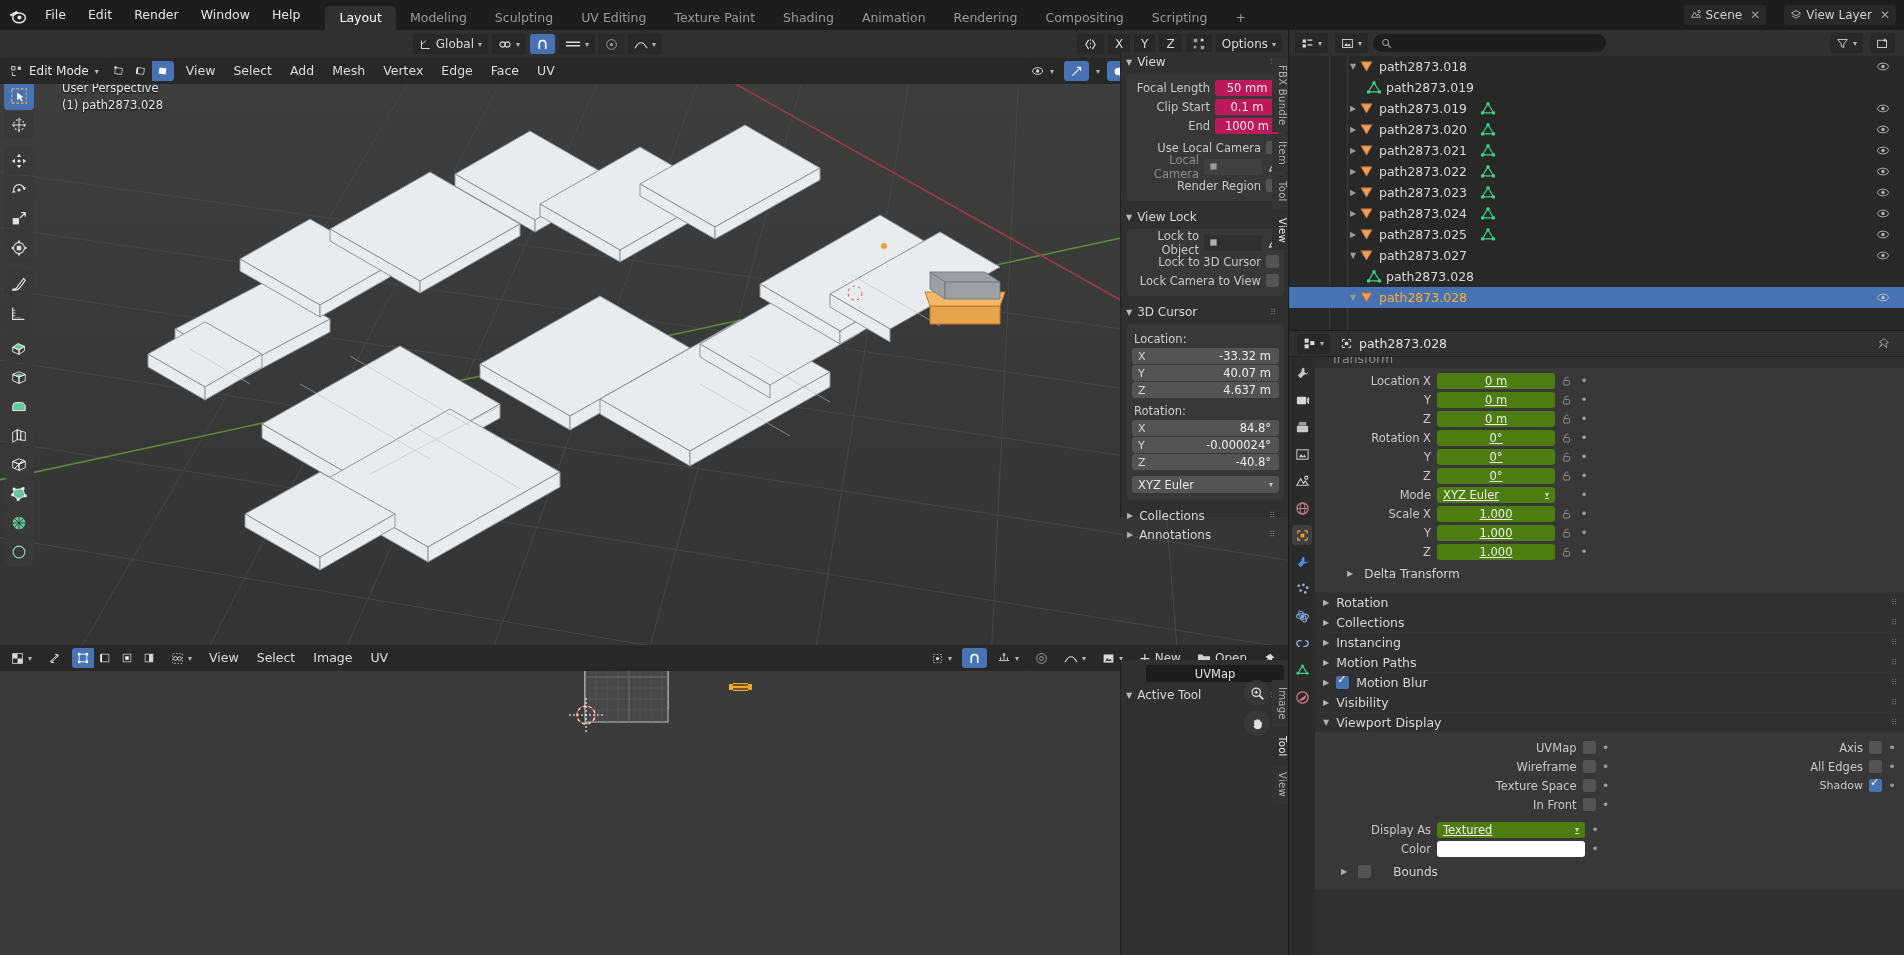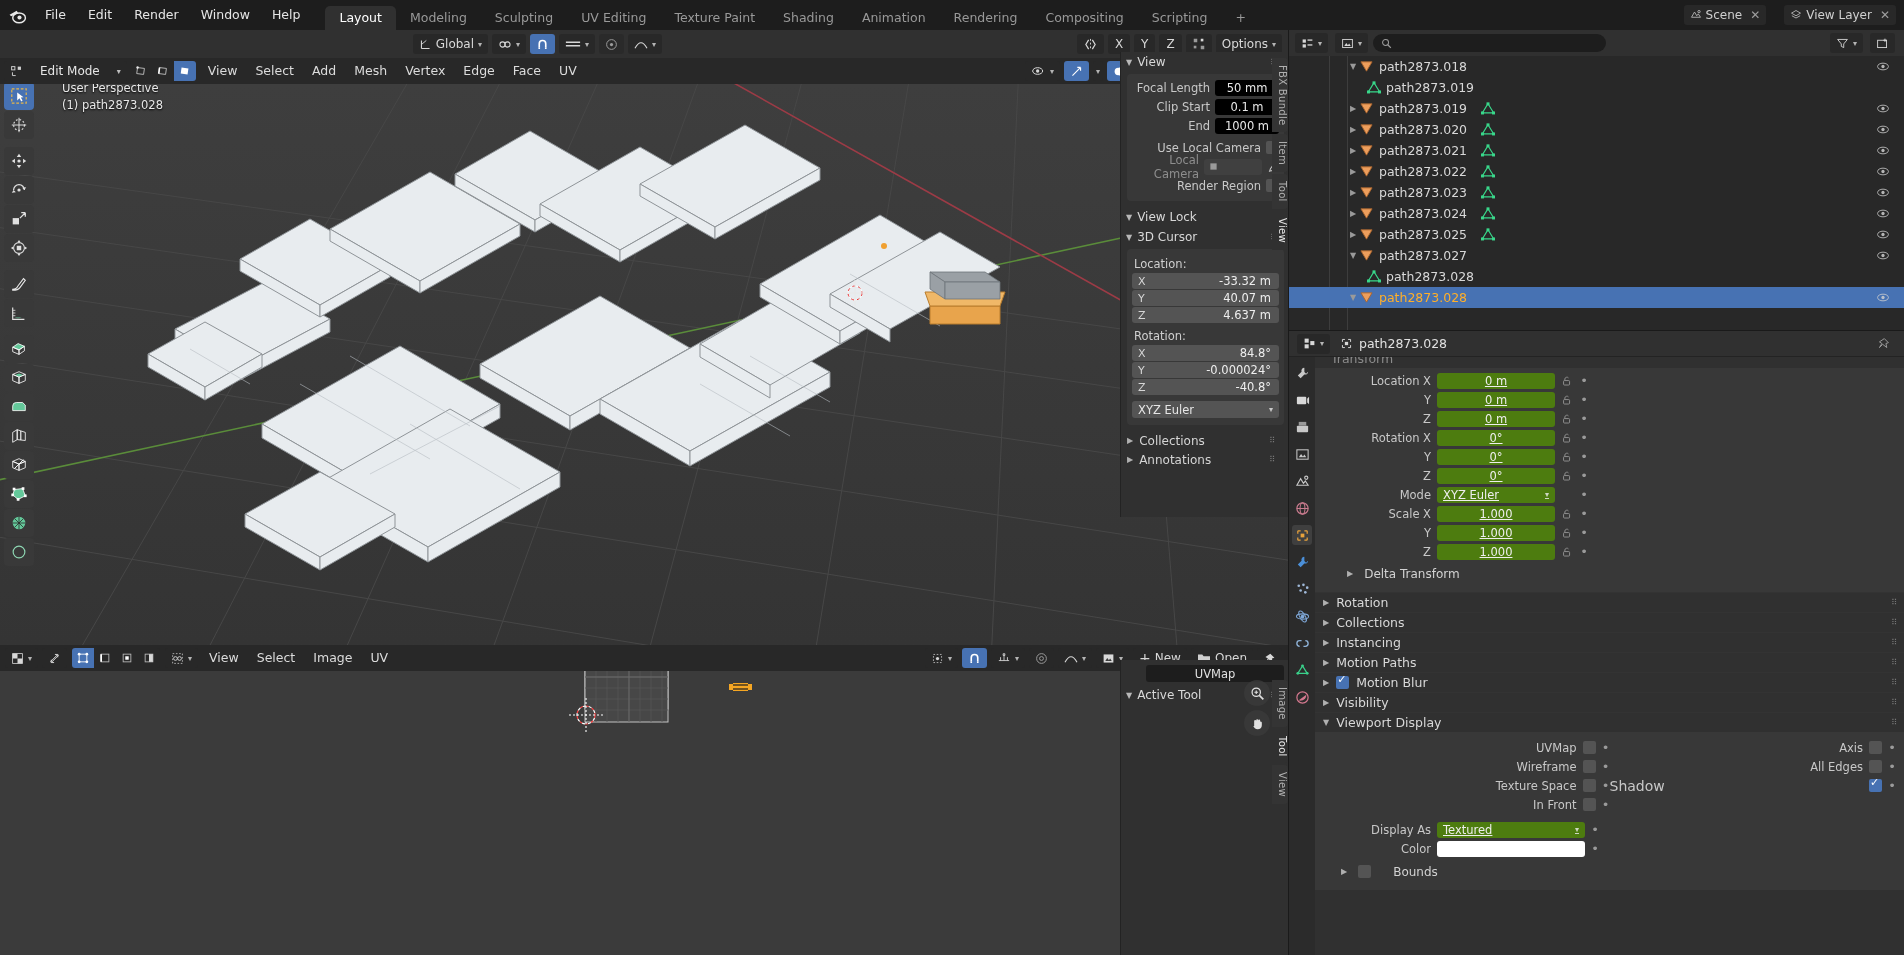--- a/index.html
+++ b/index.html
@@ -29,21 +29,21 @@
   .hdr-btn { height:20px; border-radius:3px; background:#282828; display:flex; align-items:center;
     padding:0 6px; margin:0 2px; font-size:12px; color:#d8d8d8; gap:4px; }
   .hdr-btn.on { background:#4772b3; }
   .hdr-txt { padding:0 9px; height:22px; line-height:22px; font-size:12.5px; color:#dcdcdc; }
   .sel-mode-grp { display:flex; margin:0 3px; }
   .sel-mode { width:22px; height:20px; background:#282828; display:flex; align-items:center; justify-content:center;}
   .sel-mode:first-child { border-radius:3px 0 0 3px; }
   .sel-mode:last-child { border-radius:0 3px 3px 0; }
   .sel-mode.on { background:#4772b3; }
   .mode-sel { display:flex; align-items:center; height:20px; background:#282828; border-radius:3px;
-    padding:0 6px; margin-left:4px; font-size:12px; min-width:92px; gap:17px; }
+    padding:0 6px; margin-left:4px; font-size:12px; min-width:92px; gap:6px; }
 
   
   .viewport { position:absolute; left:0; top:84px; width:1288px; height:561px;
     background:linear-gradient(#3b3b3b,#343434); overflow:hidden; }
   .vp-grid { position:absolute; inset:0; }
   .vp-overlay-text { position:absolute; left:62px; top:-4px; font-size:11.5px; color:#e8e8e8;
     line-height:17px; text-shadow:0 1px 2px #000; }
 
   
   .tool-col { position:absolute; left:4px; top:-2px; width:30px; display:flex; flex-direction:column; gap:1px; }
@@ -59,21 +59,21 @@
 
   
   .npanel { position:absolute; left:1120px; top:52px; width:168px; height:465px; background:#303030;
     border-left:1px solid #232323; }
   .panel-hdr { display:flex; align-items:center; height:20px; padding:0 5px; font-size:12px;
     color:#d8d8d8; background:#303030; gap:5px; }
   .panel-hdr .tri { font-size:8px; color:#b8b8b8; }
   .panel-body { background:#383838; border-radius:4px; margin:2px 4px 6px 6px; padding:5px 5px; }
   .row { display:flex; align-items:center; height:17px; margin-bottom:2px; gap:5px; }
   .lbl { font-size:11.5px; color:#c8c8c8; text-align:right; }
-  .fld { flex:1; height:16px; background:#000000; border-radius:3px; font-size:11.5px; color:#e8e8e8;
+  .fld { flex:1; height:16px; background:#be185d; border-radius:3px; font-size:11.5px; color:#e8e8e8;
     display:flex; align-items:center; justify-content:center; }
   .fldrow { display:flex; height:16px; background:#545454; border-radius:3px; overflow:hidden;
     margin-bottom:1px; align-items:center; }
   .fldrow .k { width:22px; font-size:11px; color:#d6d6d6; padding-left:6px; }
   .fldrow .v { flex:1; text-align:right; padding-right:8px; font-size:11.5px; color:#eee; }
   .chk { width:13px; height:13px; background:#545454; border-radius:2px; }
   .chk.on { background:#4772b3; position:relative; }
   .chk.on::after { content:"✓"; position:absolute; left:1px; top:-3px; font-size:11px; color:#fff; }
   .dropdn { height:17px; background:#545454; border-radius:3px; display:flex; align-items:center;
     padding:0 6px; font-size:11.5px; justify-content:space-between; margin:2px 0; }
@@ -687,20 +687,43 @@
       </div>
       <div class="row">
         <span class="lbl" style="flex:1">Render Region</span>
         <span class="chk"></span>
       </div>
     </div>
 
     <div class="panel-hdr">
       <span class="tri">▼</span>
       <span>View Lock</span>
+    </div>
+    <div class="panel-body">
+      <div class="row">
+        <span class="lbl" style="flex:1">Lock to Object</span>
+        <span style="width:58px;height:16px;background:#303030;border-radius:3px;display:flex;align-items:center;padding-left:4px">
+          <svg width="11" height="11" viewBox="0 0 14 14">
+              <rect x="3" y="3" width="8" height="8" fill="#b0b0b0"></rect>
+            </svg>
+        </span>
+        <span>
+          <svg width="12" height="12" viewBox="0 0 14 14">
+              <path d="M9 2 L12 5 L6 11 L3 12 L4 9 Z" fill="none" stroke="#e0e0e0" stroke-width="1.2"></path>
+            </svg>
+        </span>
+      </div>
+      <div class="row">
+        <span class="lbl" style="flex:1">Lock to 3D Cursor</span>
+        <span class="chk"></span>
+      </div>
+      <div class="row">
+        <span class="lbl" style="flex:1">Lock Camera to View</span>
+        <span class="chk"></span>
+      </div>
     </div>
 
     <div class="panel-hdr">
       <span class="tri">▼</span>
       <span>3D Cursor</span>
       <span class="grip">⠿</span>
     </div>
     <div class="panel-body">
       <div class="subhead">Location:</div>
       <div class="fldrow">
@@ -1557,21 +1580,21 @@
                 <span style="flex:1;text-align:right;font-size:11.5px;color:#c8c8c8">Axis</span>
                 <span class="chk"></span>
                 <span class="pr-dot">•</span>
               </div>
               <div class="pr-row">
                 <span style="flex:1;text-align:right;font-size:11.5px;color:#c8c8c8">All Edges</span>
                 <span class="chk"></span>
                 <span class="pr-dot">•</span>
               </div>
               <div class="pr-row">
-                <span style="flex:1;font-size:14px;color:#c8c8c8">Shadow</span>
+                <span style="flex:1;text-align:right;font-size:11px;color:#c8c8c8">Shadow</span>
                 <span class="chk on"></span>
                 <span class="pr-dot">•</span>
               </div>
             </div>
         </div>
         <div class="pr-row" style="margin-top:6px">
           <span class="pr-lbl">Display As</span>
           <span class="pr-fld dd" style="width:148px">
             <span>Textured</span>
             <span style="font-size:8px;opacity:.8">▾</span>

